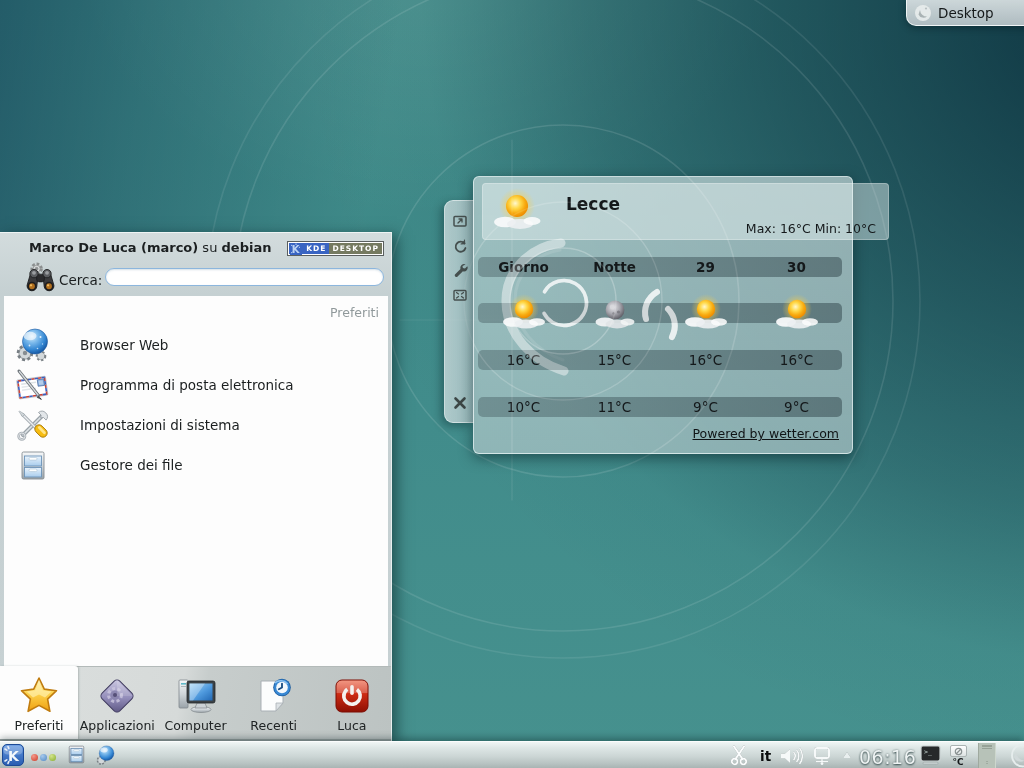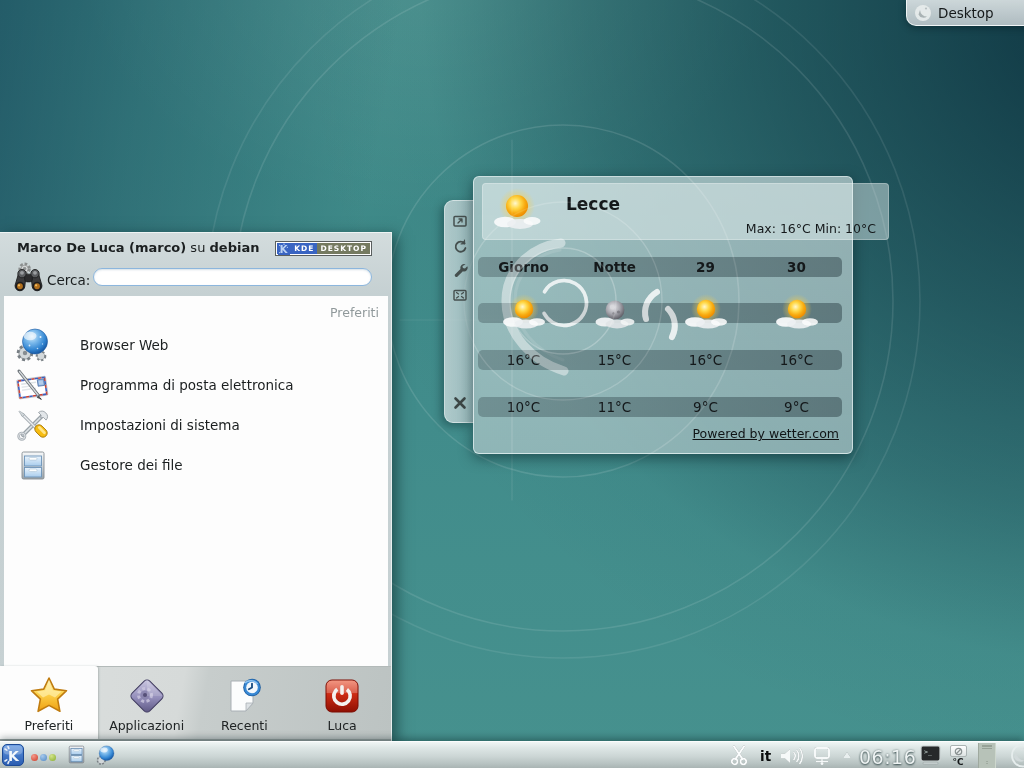--- a/index.html
+++ b/index.html
@@ -50,21 +50,21 @@
   .wicons { position:absolute; left:4px; top:117px; width:364px; height:40px; display:flex; }
   .wicons .wcell { flex:1; display:flex; align-items:center; justify-content:center; }
   .wcredit { position:absolute; right:13px; top:249px; font-size:12.5px;
     text-decoration:underline; color:#101416; }
 
   
   .kickoff { left:0; top:232px; width:392px; height:509px;
     background:linear-gradient(180deg,#d3dcdd,#c5d0d2 12%,#c7d1d3);
     border-top:1px solid #eef4f4; border-right:1px solid #e9efef;
     box-shadow:5px 3px 13px rgba(0,25,30,.5); }
-  .ko-head { position:absolute; left:4px; top:0; width:100%; height:80px; }
+  .ko-head { position:absolute; left:16px; top:0; width:100%; height:80px; }
   .ko-title { position:absolute; left:13px; top:7px; font-size:13px; color:#1b1f20; }
   .ko-title b { font-weight:bold; }
   .kde-badge { position:absolute; right:23px; top:8px; height:15px; display:flex;
     border:1px solid #5a5f5f; background:#fff; padding:1px; }
   .kde-badge .seg { display:flex; align-items:center; font-size:7.5px; font-weight:bold;
     letter-spacing:1px; color:#fff; padding:0 3px; }
   .kb-logo { width:14px; background:#3964c2; display:flex; align-items:center; justify-content:center; padding:0 !important; }
   .kb-kde { background:#3964c2; }
   .kb-desktop { background:#757a60; }
   .ko-search-icon { position:absolute; left:8px; top:29px; width:33px; height:33px; }
@@ -444,20 +444,33 @@
         <rect x="7.5" y="7.5" width="25" height="25" rx="4" transform="rotate(45 20 20)" fill="url(#g-diamond)" stroke="#413c60" stroke-width="1"></rect>
         <circle cx="18" cy="19" r="6.5" fill="none" stroke="#cac5de" stroke-width="3" stroke-dasharray="3 2.4" opacity=".8"></circle>
         <circle cx="18" cy="19" r="4.5" fill="#8a84ae" opacity=".9"></circle>
         <circle cx="18" cy="19" r="2" fill="#565078"></circle>
         <path d="M 9,9 L 31,9 20,20 Z" fill="#ffffff" opacity=".14" transform="rotate(45 20 20)"></path>
       </svg>
       <span class="tlbl">Applicazioni</span>
     </div>
     <div class="ko-tab">
       <svg class="tic" viewBox="0 0 40 40">
+        <rect x="3" y="4" width="9" height="28" rx="1" fill="url(#g-silver)" stroke="#81888d" stroke-width=".8"></rect>
+        <rect x="5" y="7" width="5" height="1.6" fill="#5fb8c8"></rect>
+        <rect x="5" y="10" width="5" height="1" fill="#aeb5ba"></rect>
+        <ellipse cx="25" cy="33.5" rx="10" ry="3" fill="url(#g-silver)" stroke="#81888d" stroke-width=".7"></ellipse>
+        <path d="M 21,27 h 8 l 2,5 h -12 Z" fill="#ccd2d6" stroke="#81888d" stroke-width=".7"></path>
+        <rect x="11" y="5" width="28" height="22" rx="2" fill="#3c4246" stroke="#23282b" stroke-width=".8"></rect>
+        <rect x="13.5" y="7.5" width="23" height="17" fill="url(#g-screen)"></rect>
+        <path d="M 13.5,7.5 L 29,7.5 L 17,24.5 L 13.5,24.5 Z" fill="#ffffff" opacity=".3"></path>
+      </svg>
+      <span class="tlbl">Computer</span>
+    </div>
+    <div class="ko-tab">
+      <svg class="tic" viewBox="0 0 40 40">
         <path d="M 7,5 H 29 V 27 L 22,35 H 7 Z" fill="#fcfdfd" stroke="#a9b0b5" stroke-width="1"></path>
         <path d="M 29,27 L 22,27 22,35 Z" fill="#dde2e5" stroke="#a9b0b5" stroke-width=".8"></path>
         <circle cx="28" cy="11.5" r="8.8" fill="#1c5c9e"></circle>
         <circle cx="28" cy="11.5" r="8" fill="#3888d4"></circle>
         <circle cx="28" cy="11.5" r="5.8" fill="#f4f9fd"></circle>
         <path d="M 28,7.6 V 11.5 L 24.8,13.2" stroke="#164a80" stroke-width="1.8" fill="none" stroke-linecap="round"></path>
         <path d="M 20.8,7 A 8.8 8.8 0 0 1 33.5,8" stroke="#8ec2ee" stroke-width="1.6" fill="none"></path>
       </svg>
       <span class="tlbl">Recenti</span>
     </div>

